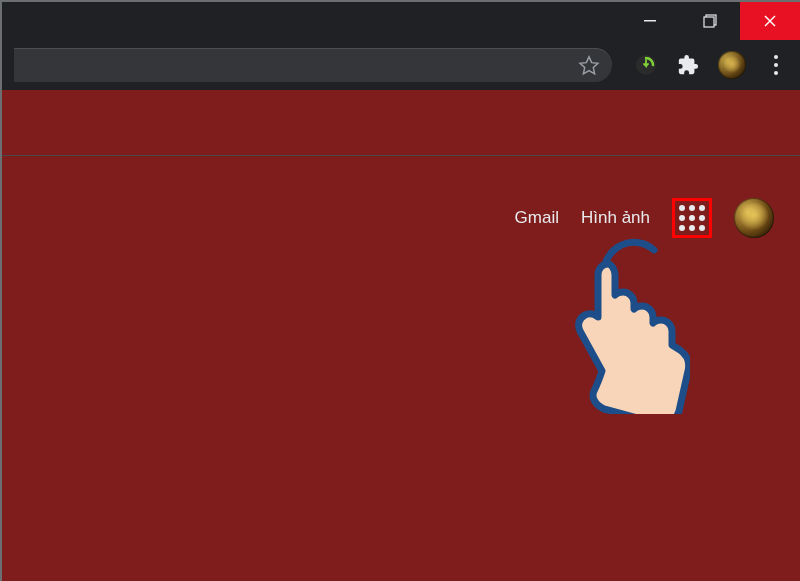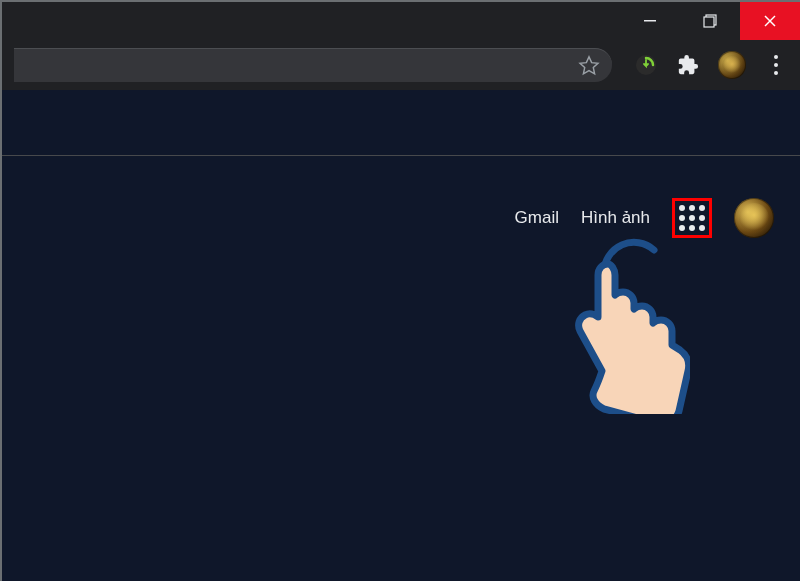--- a/index.html
+++ b/index.html
@@ -15,21 +15,21 @@
     .toolbar { height: 50px; background: #202124; display: flex; justify-content: flex-end; align-items: center; padding: 0 12px; gap: 18px; border-left: 2px solid #6b6f72; }
     .omnibox { flex: 1; height: 34px; background: #35363a; border-radius: 0 17px 17px 0; margin-right: 4px; display: flex; justify-content: flex-end; align-items: center; padding-right: 12px; border-top: 1px solid #4c4e52; }
     .omnibox .star { color: #9aa0a6; }
     .toolbar-icon { width: 24px; height: 24px; display: flex; align-items: center; justify-content: center; color: #e8eaed; }
     .avatar-small { width: 28px; height: 28px; border-radius: 50%; background: radial-gradient(circle at 35% 35%, #d9b951, #5a3d10 60%, #1a1005 90%); box-shadow: inset 0 0 0 1px rgba(0,0,0,.4); position: relative; }
     .avatar-small::after { content:''; position:absolute; inset:4px; border-radius:50%; background: radial-gradient(circle at 50% 45%, rgba(220,180,80,.9), rgba(90,60,15,.1) 60%); }
     .menu-dots { display:flex; flex-direction:column; gap:4px; align-items:center; justify-content:center; width:24px; }
     .menu-dots span { width:4px; height:4px; background:#e8eaed; border-radius:50%; }
 
     
-    .content { position: relative; background: #0f172a; height: calc(581px - 40px - 50px); border-left: 2px solid #6b6f72; }
+    .content { position: relative; background: #7f1d1d; height: calc(581px - 40px - 50px); border-left: 2px solid #6b6f72; }
     .content-sep { position:absolute; top:65px; left:0; right:0; height:1px; background: #47494c; }
 
     
     .gnav { position: absolute; top: 108px; right: 26px; display: flex; align-items: center; gap: 22px; color: #e8eaed; font-size: 17px; }
     .gnav .link { color: #e8eaed; text-decoration: none; white-space: nowrap; }
     .apps-btn { width: 40px; height: 40px; display:flex; align-items:center; justify-content:center; border: 3px solid #ff0000; }
     .apps-grid { display: grid; grid-template-columns: repeat(3, 6px); grid-template-rows: repeat(3, 6px); gap: 4px; }
     .apps-grid span { width:6px; height:6px; background:#e8eaed; border-radius:50%; }
     .avatar-large { width: 40px; height: 40px; border-radius:50%; background: radial-gradient(circle at 35% 35%, #e6c45a, #6a4712 55%, #1a1005 90%); box-shadow: inset 0 0 0 1px rgba(0,0,0,.4); position:relative; }
     .avatar-large::after { content:''; position:absolute; inset:5px; border-radius:50%; background: radial-gradient(circle at 50% 40%, rgba(235,200,90,.9), rgba(100,70,20,.1) 65%); }

